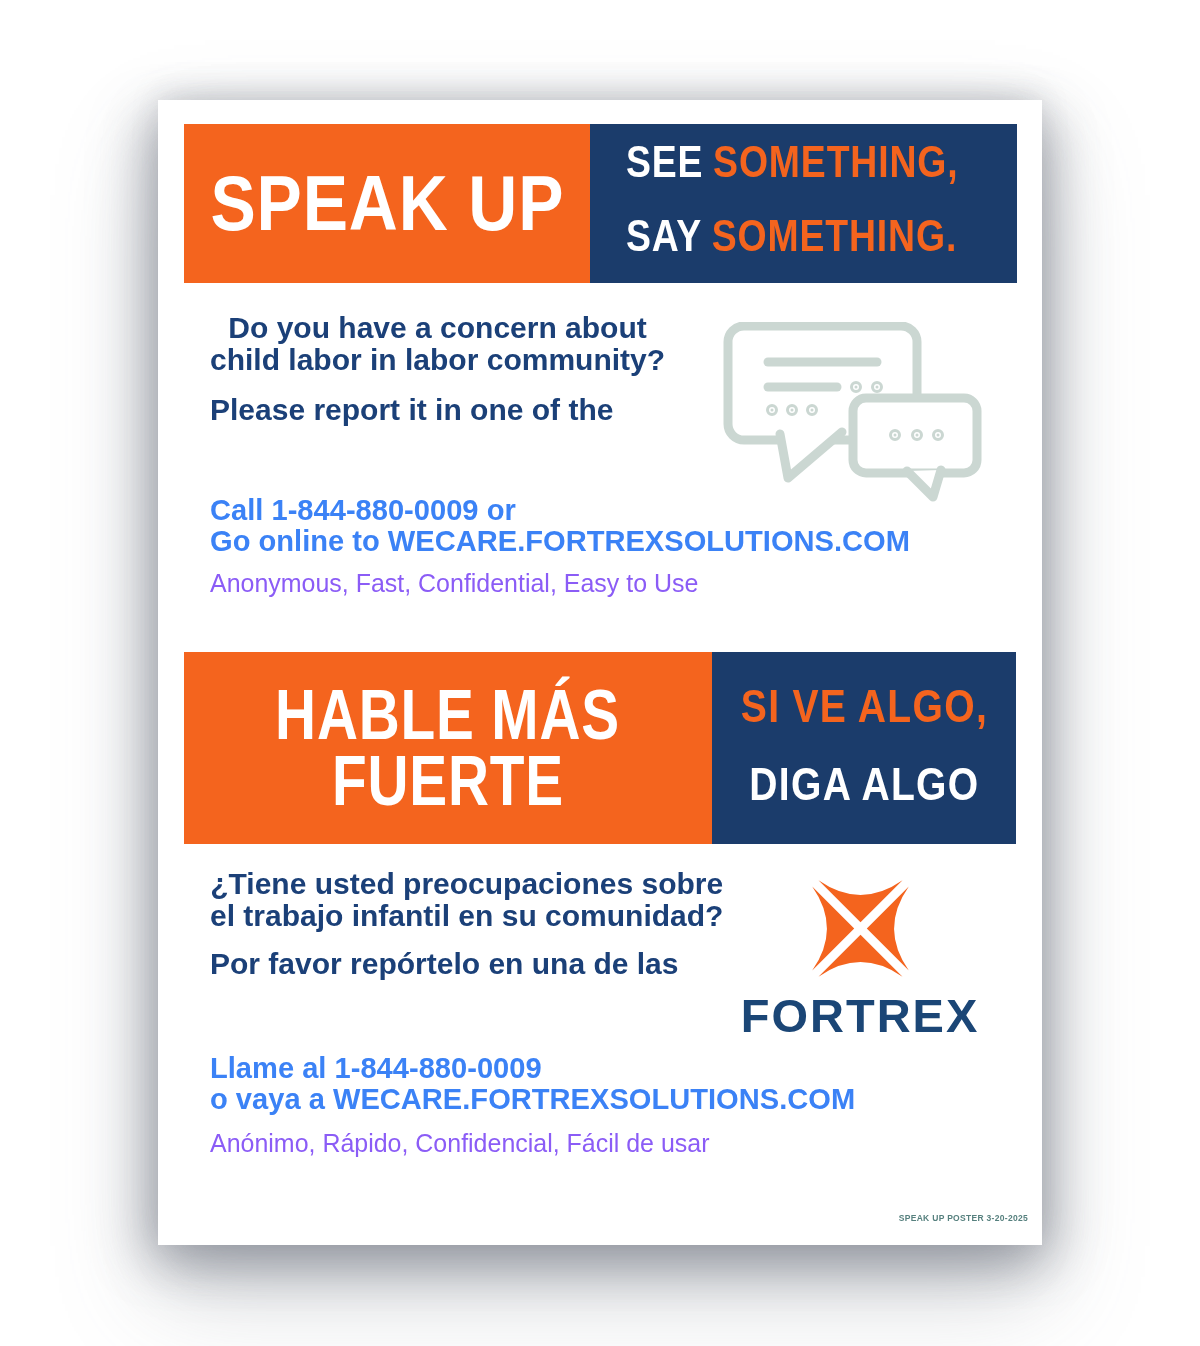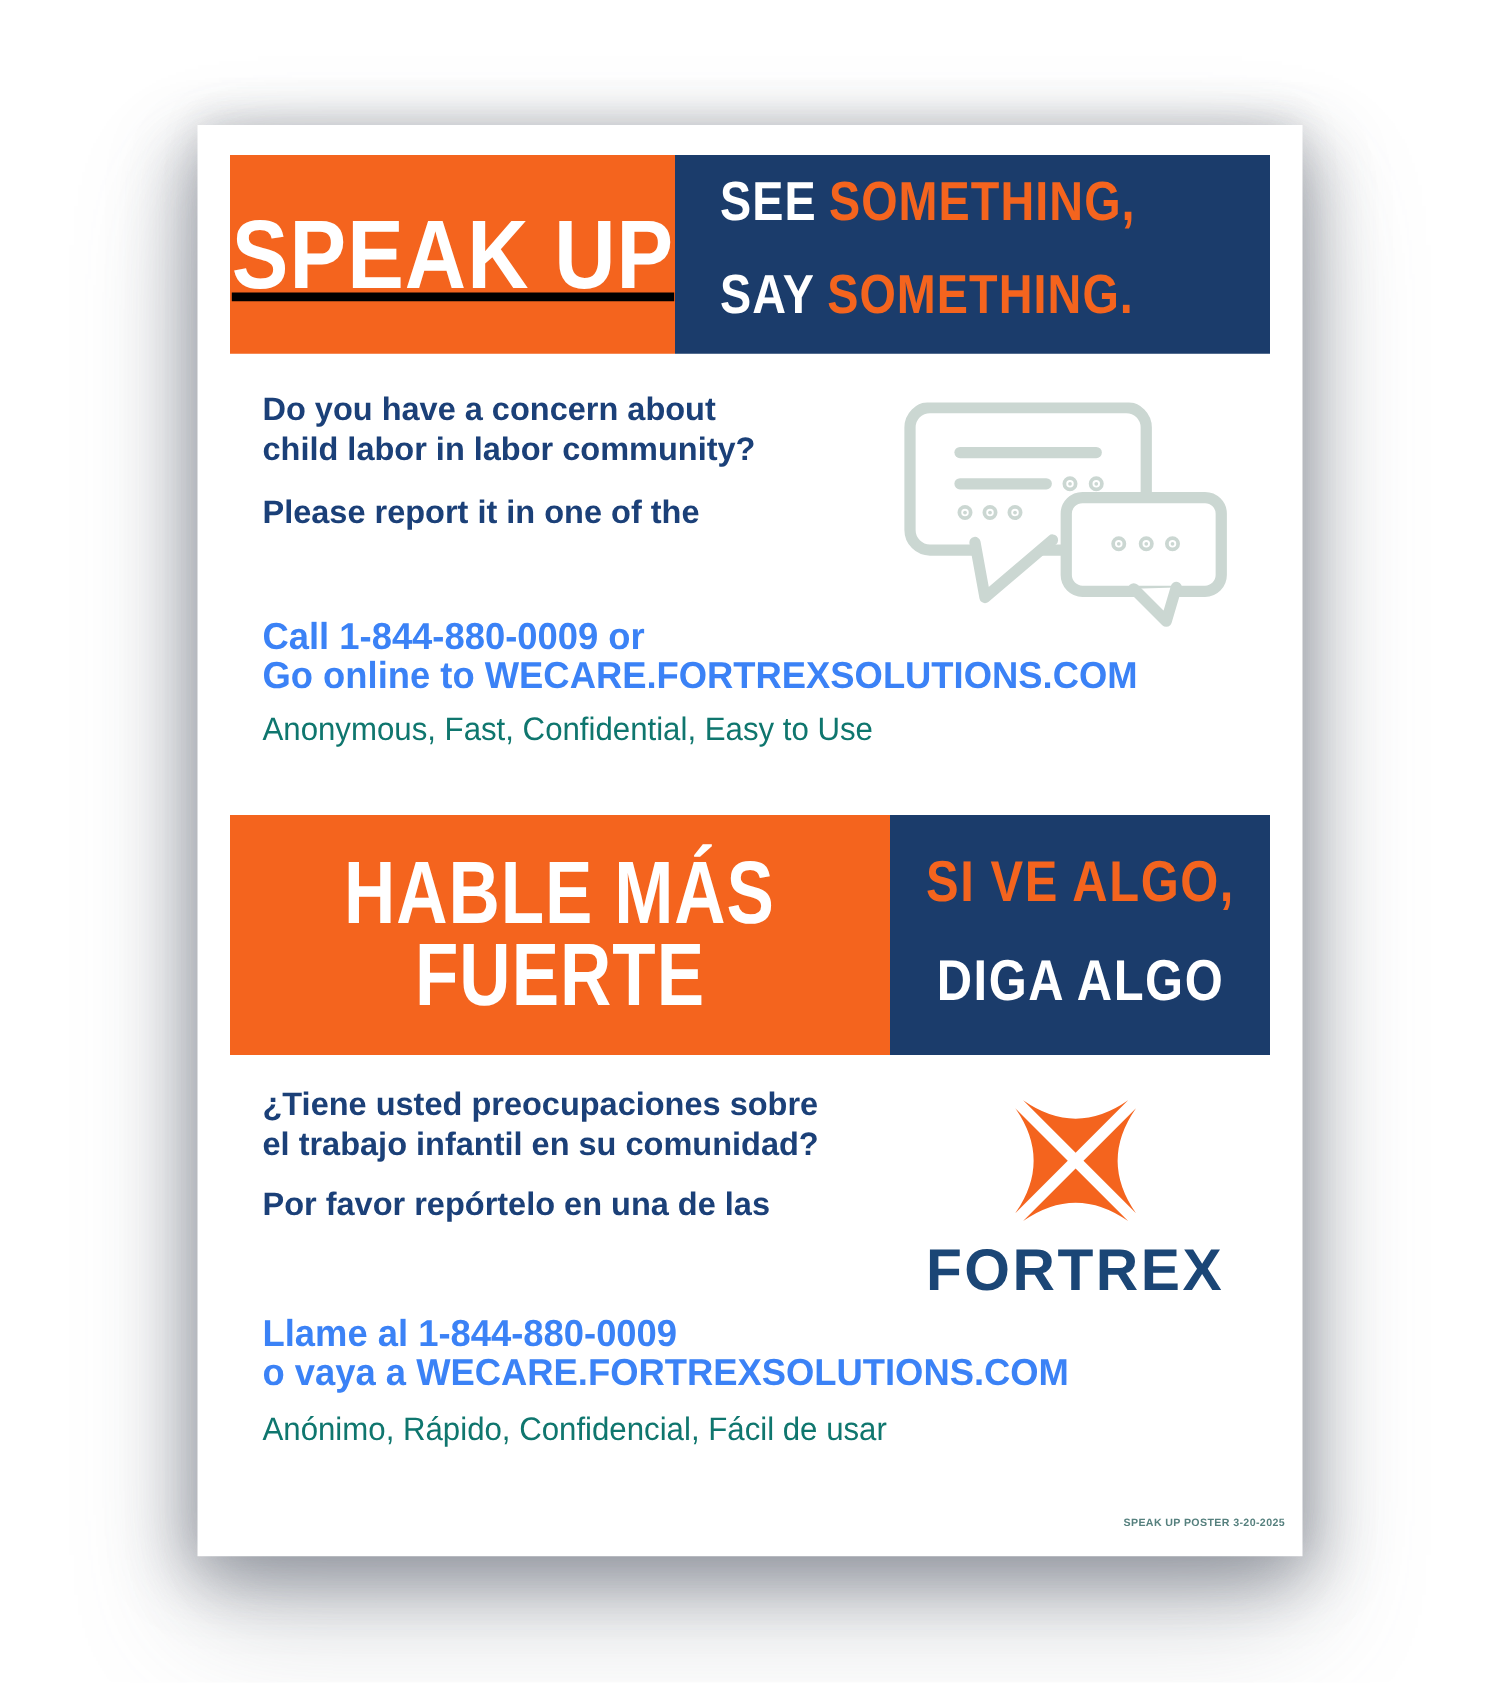--- a/index.html
+++ b/index.html
@@ -16,21 +16,21 @@
       -22px 14px 48px rgba(115,120,130,.22),
       22px 14px 48px rgba(115,120,130,.20),
       0 -8px 26px rgba(130,135,145,.16);
   }
   
   .banner{position:absolute;left:26px;width:832px;display:flex;}
   .banner-en{top:24px;height:159px;}
   .banner-es{top:552px;height:192px;}
   .blk-orange{background:#F4641E;display:flex;align-items:center;justify-content:center;}
   .blk-navy{background:#1B3C6B;flex:1;display:flex;flex-direction:column;justify-content:center;gap:15px;}
-  .banner-en .blk-orange{width:356px;text-decoration:underline;}
+  .banner-en .blk-orange{width:406px;}
   .banner-es .blk-orange{width:528px;flex-direction:column;}
   .banner-en .blk-navy{padding-left:36px;}
   .banner-es .blk-navy{align-items:center;padding-top:4px;}
 
   .hd-speakup{
     font-size:78px;font-weight:bold;color:#fff;letter-spacing:1px;white-space:nowrap;
     display:inline-block;transform:scaleX(.87);transform-origin:50% 50%;
   }
   .hd-line{white-space:nowrap;line-height:49px;}
   .hd-line .cond{display:inline-block;transform:scaleX(.85);transform-origin:0 50%;
@@ -43,30 +43,30 @@
     display:inline-block;transform:scaleX(.80);transform-origin:50% 50%;
   }
   .es-navy-line{white-space:nowrap;line-height:52px;text-align:center;}
   .es-navy-line .cond{display:inline-block;transform:scaleX(.85);transform-origin:50% 50%;
     font-size:46px;font-weight:bold;letter-spacing:1.5px;}
   .es-navy-line .accent{color:#F4641E;}
   .es-navy-line .lead{color:#ffffff;}
 
   
   .tblock{position:absolute;left:52px;color:#1B4078;font-weight:bold;
-    font-size:26px;line-height:31.5px;white-space:nowrap;}
+    font-size:30px;line-height:31.5px;white-space:nowrap;text-align:center;}
   .en-q{top:212px;} .en-p{top:294px;}
   .es-q{top:768px;} .es-p{top:848px;}
 
   .cta{position:absolute;left:52px;color:#3b82f6;font-weight:bold;
     font-size:30px;line-height:31px;white-space:nowrap;}
   .cta .cond{display:inline-block;transform:scaleX(.97);transform-origin:0 50%;}
   .en-cta{top:394px;} .es-cta{top:952px;}
 
-  .tagline{position:absolute;left:52px;color:#0f766e;font-weight:normal;
+  .tagline{position:absolute;left:52px;color:#8b5cf6;font-weight:normal;
     font-size:26px;white-space:nowrap;}
   .tagline .cond{display:inline-block;transform:scaleX(.96);transform-origin:0 50%;}
   .en-tag{top:468px;} .es-tag{top:1028px;}
 
   
   .chat-icon{position:absolute;left:560px;top:222px;}
 
   
   .logo-mark{position:absolute;left:650px;top:776px;}
   .wordmark{position:absolute;left:512px;top:888px;width:380px;text-align:center;

